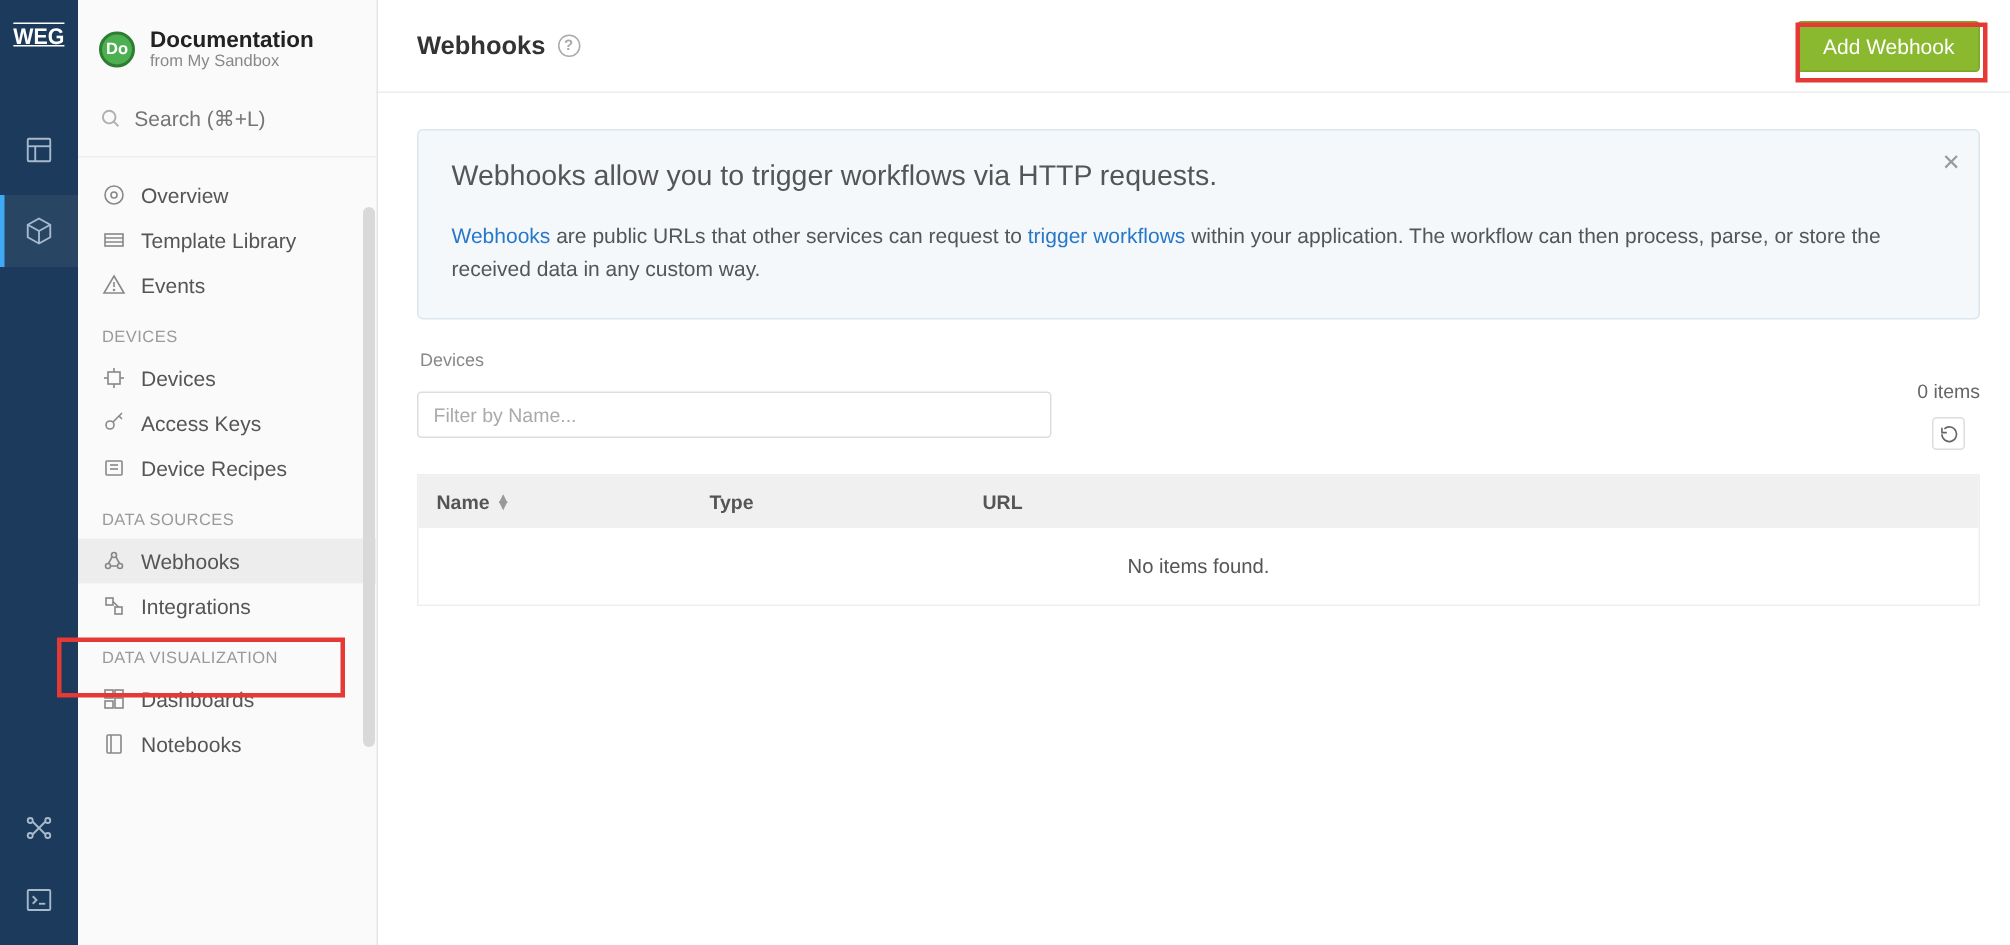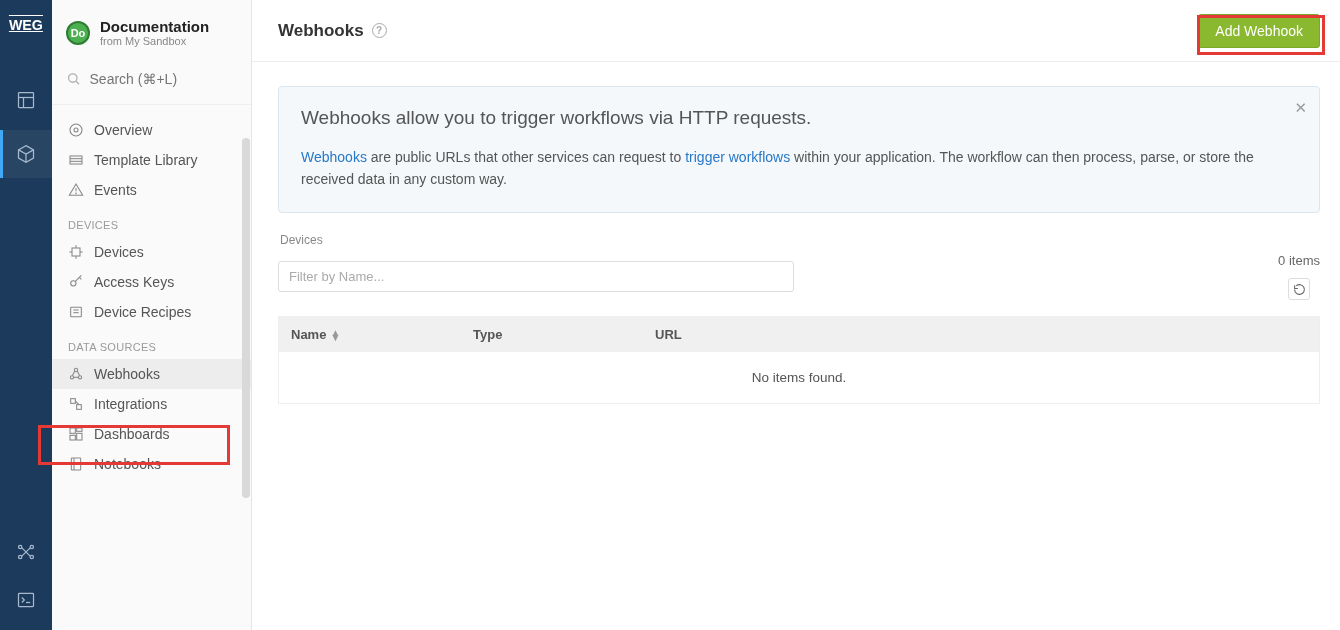--- a/index.html
+++ b/index.html
@@ -43,21 +43,21 @@
   .btn-primary { background:#8bc34a; background:#8ab82e; color:#fff; border:1px solid #7da728; border-radius:3px; padding:8px 16px; font-size:14px; cursor:pointer; }
   .btn-primary { background:#8ab82e; }
   .content { padding:24px 20px 0 26px; }
   .info-box { background:#f4f8fb; border:1px solid #dbe6ee; border-radius:4px; padding:20px 22px 22px 22px; position:relative; color:#555; }
   .info-box h2 { font-size:19px; font-weight:400; color:#555; margin-bottom:18px; }
   .info-box p { font-size:14px; line-height:1.55; color:#555; }
   .info-box a { color:#2878c8; text-decoration:none; }
   .info-close { position:absolute; right:12px; top:12px; color:#999; cursor:pointer; font-size:15px; }
   .filter-label { font-size:12px; color:#888; margin:20px 0 6px 2px; }
   .filter-row { display:flex; align-items:center; justify-content:space-between; }
-  .filter-input { width:516px; padding:7px 10px; border:1px solid #ddd; border-radius:3px; font-size:13px; color:#555; outline:none; }
+  .filter-input { width:423px; padding:7px 10px; border:1px solid #ddd; border-radius:3px; font-size:13px; color:#555; outline:none; }
   .filter-input::placeholder { color:#aaa; }
   .items-count { font-size:13px; color:#666; display:flex; align-items:center; gap:10px;flex-direction:column; }
   .refresh-btn { width:22px; height:22px; border:1px solid #ddd; border-radius:3px; display:flex; align-items:center; justify-content:center; cursor:pointer; color:#666; }
   .table { margin-top:16px; border:1px solid #eee; }
   .thead { background:#f0f0f0; display:flex; font-size:13px; font-weight:700; color:#555; padding:10px 12px; }
   .th-name { flex:0 0 182px; display:flex; align-items:center; gap:4px; }
   .th-type { flex:0 0 182px; }
   .th-url { flex:1; }
   .sort-icon { font-size:10px; color:#999; display:inline-flex; flex-direction:column; line-height:5px; }
   .tbody-empty { text-align:center; padding:18px 0; font-size:13.5px; color:#555; }
@@ -194,20 +194,21 @@
       </div>
       <div class="sb-item">
         <svg viewBox="0 0 24 24">
             <rect x="4" y="4" width="7" height="7"></rect>
             <rect x="13" y="13" width="7" height="7"></rect>
             <line x1="11" y1="7.5" x2="16.5" y2="13"></line>
           </svg>
         <span>Integrations</span>
       </div>
 
+      <div class="sb-section-label">DATA VISUALIZATION</div>
       <div class="sb-item">
         <svg viewBox="0 0 24 24">
             <rect x="3" y="3" width="8" height="8"></rect>
             <rect x="13" y="3" width="8" height="5"></rect>
             <rect x="13" y="11" width="8" height="10"></rect>
             <rect x="3" y="14" width="8" height="7"></rect>
           </svg>
         <span>Dashboards</span>
       </div>
       <div class="sb-item">

